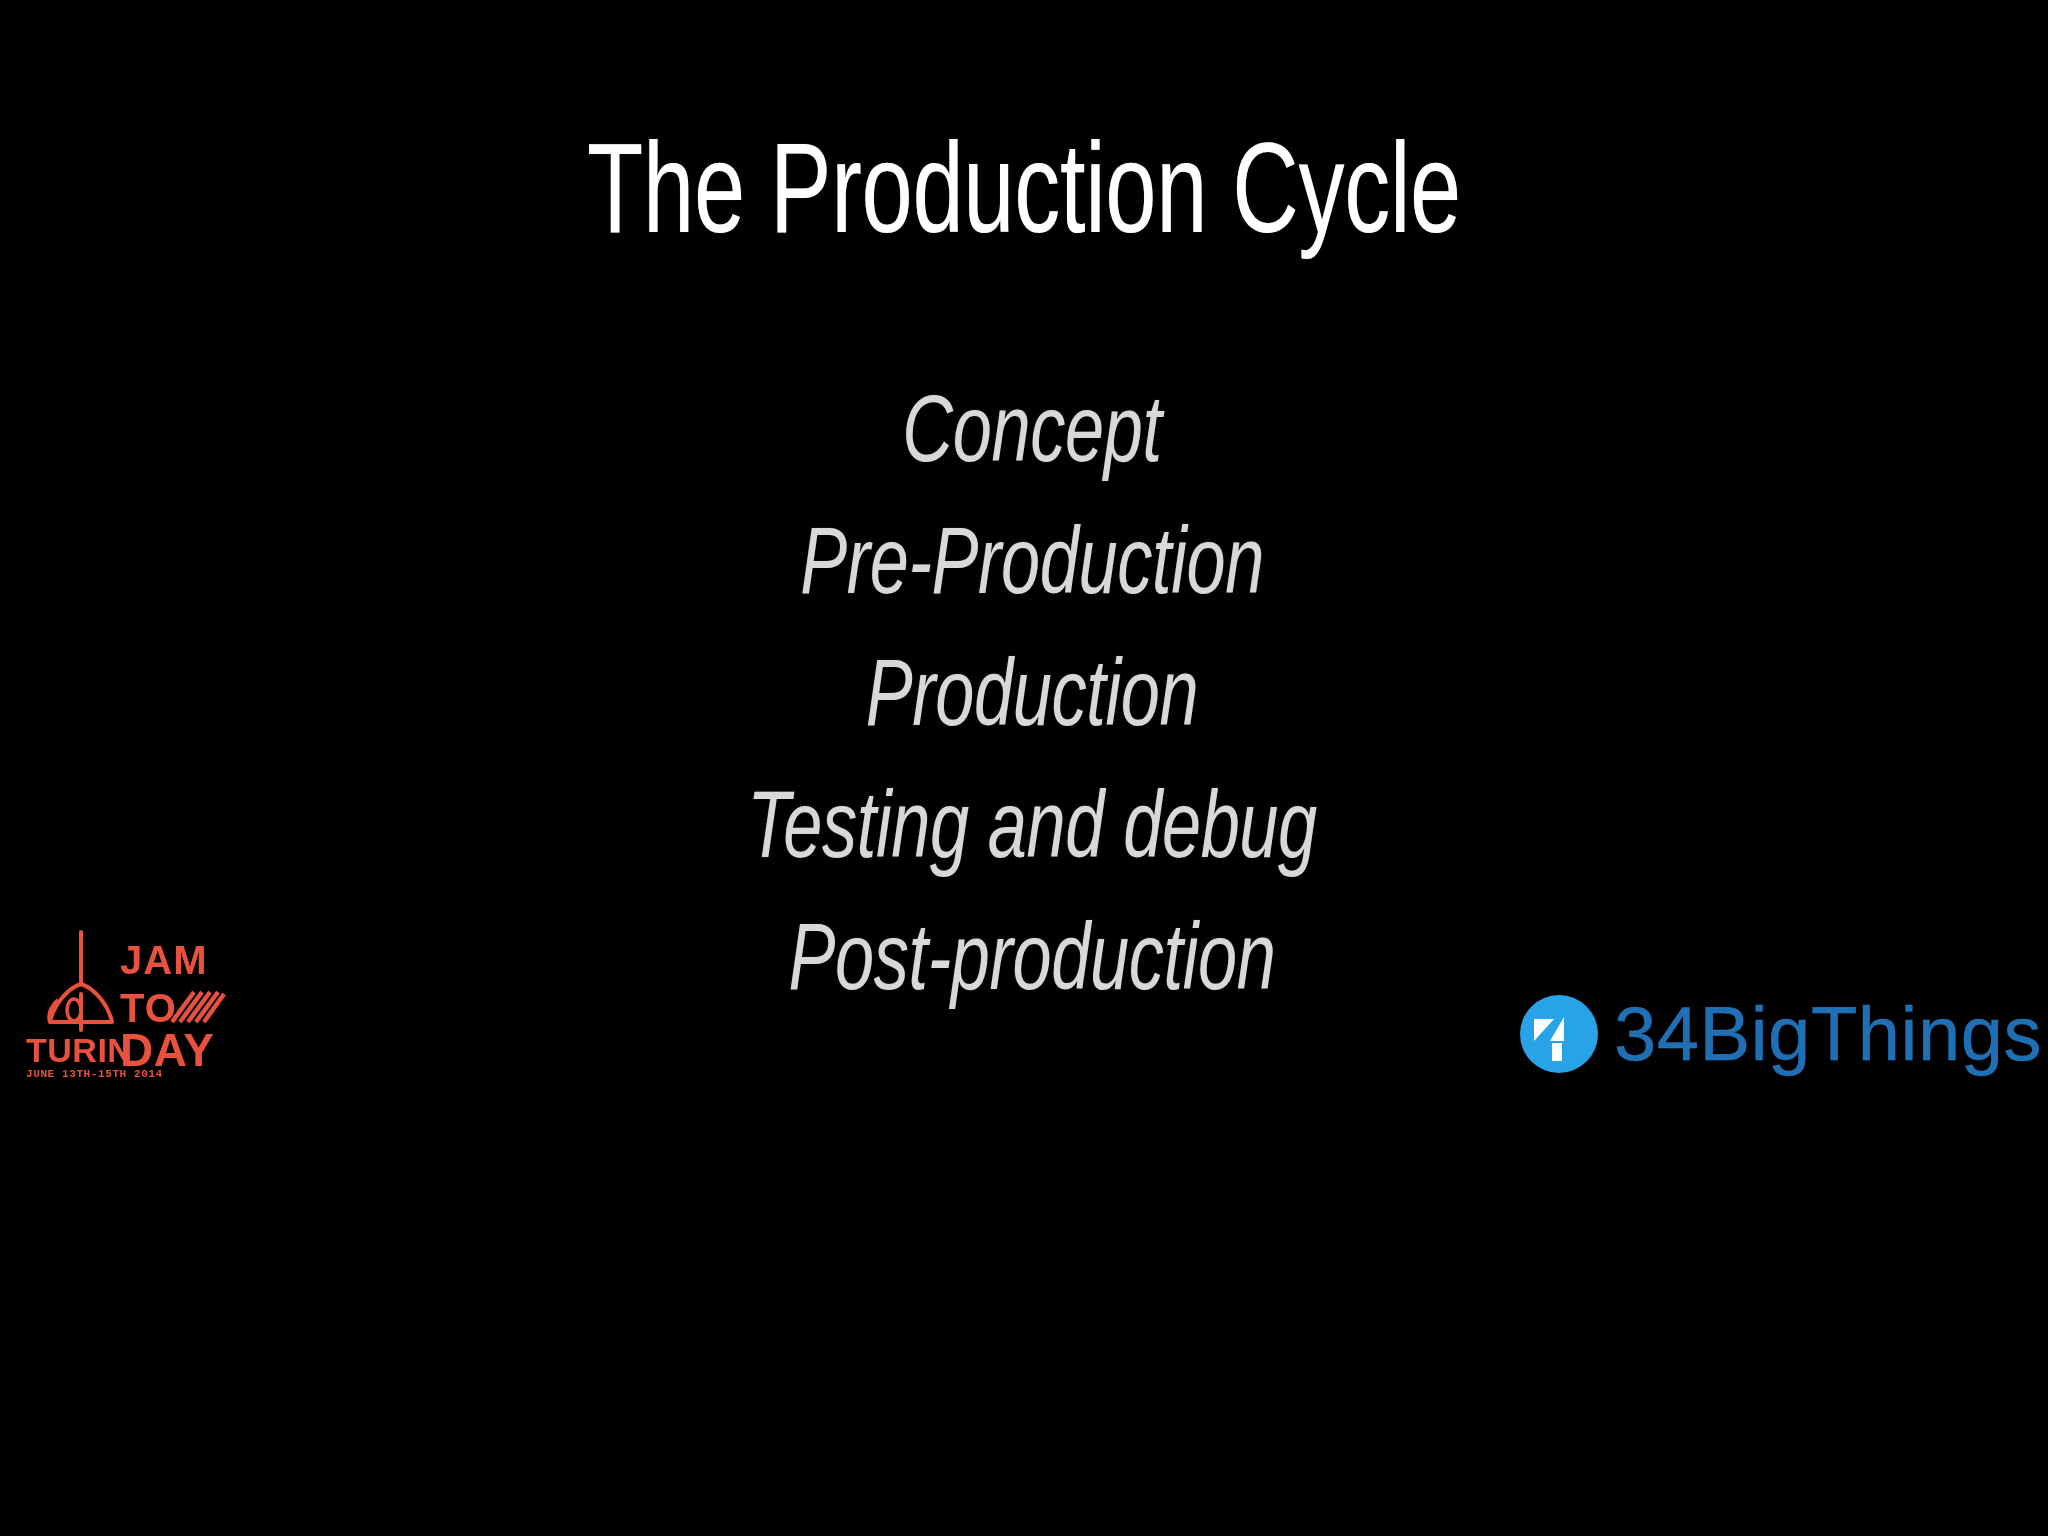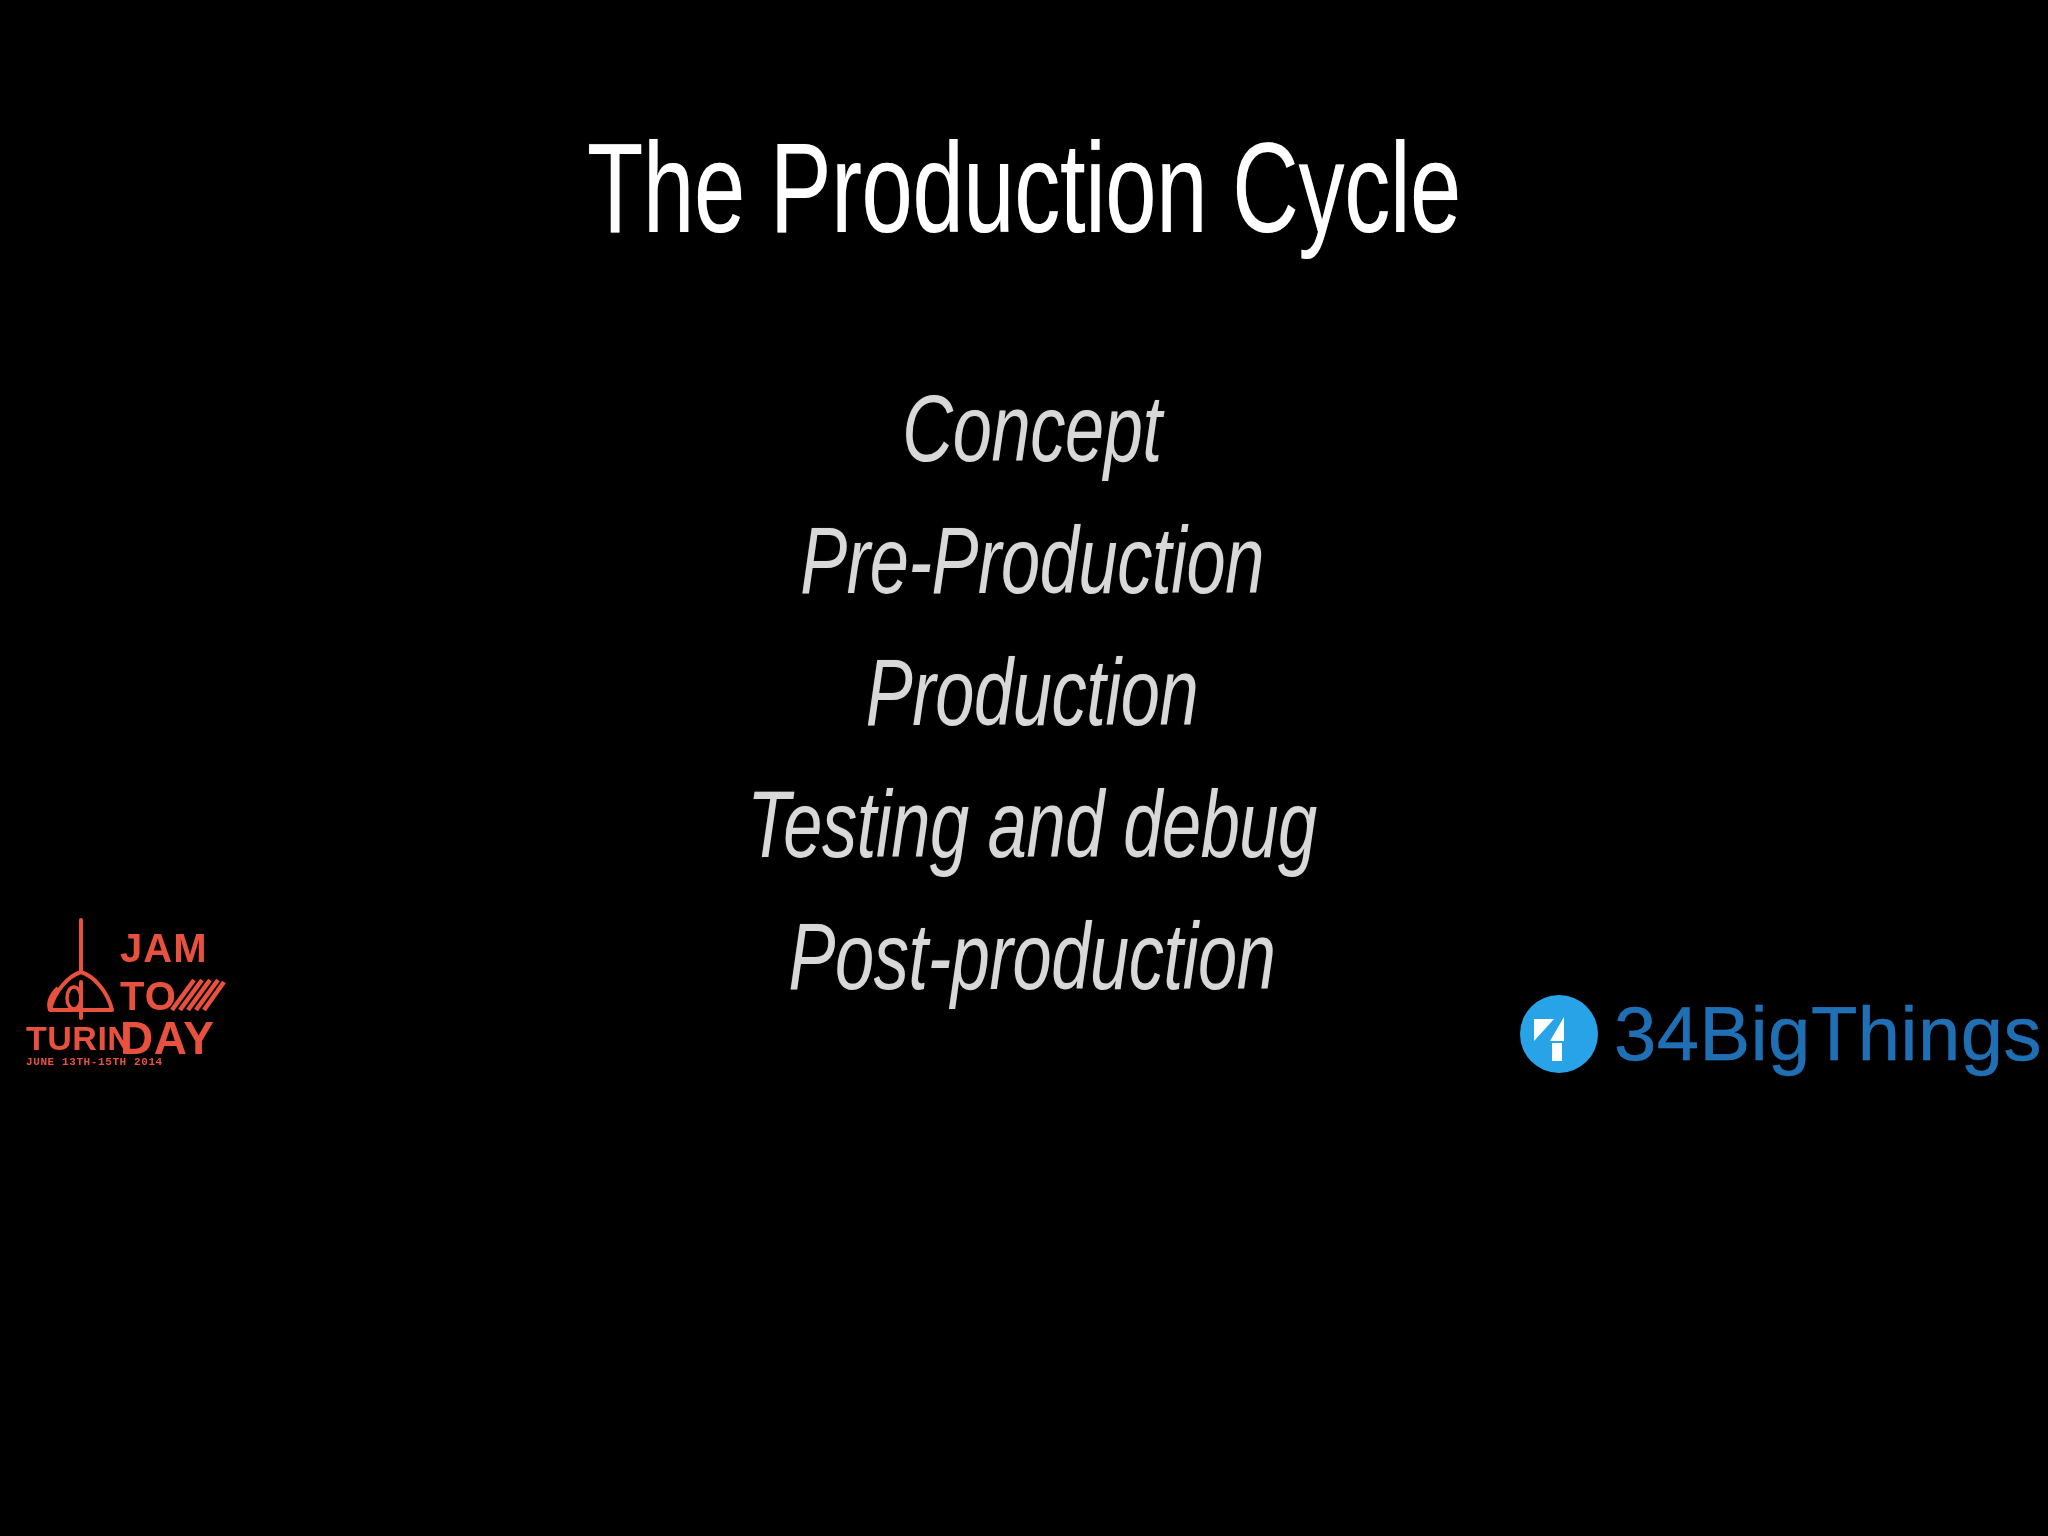--- a/index.html
+++ b/index.html
@@ -61,21 +61,21 @@
     transform: scaleX(0.74);
     transform-origin: 50% 50%;
     text-shadow: 3px 4px 6px rgba(0,0,0,0.95),
                  0 0 2px rgba(255,255,255,0.25);
   }
 
   
   .event-logo {
     position: absolute;
     left: 24px;
-    bottom: 26px;
+    bottom: 14px;
     width: 218px;
     height: 148px;
   }
   .event-logo svg { display: block; }
 
   
   .studio-logo {
     position: absolute;
     right: 6px;
     bottom: 12px;

